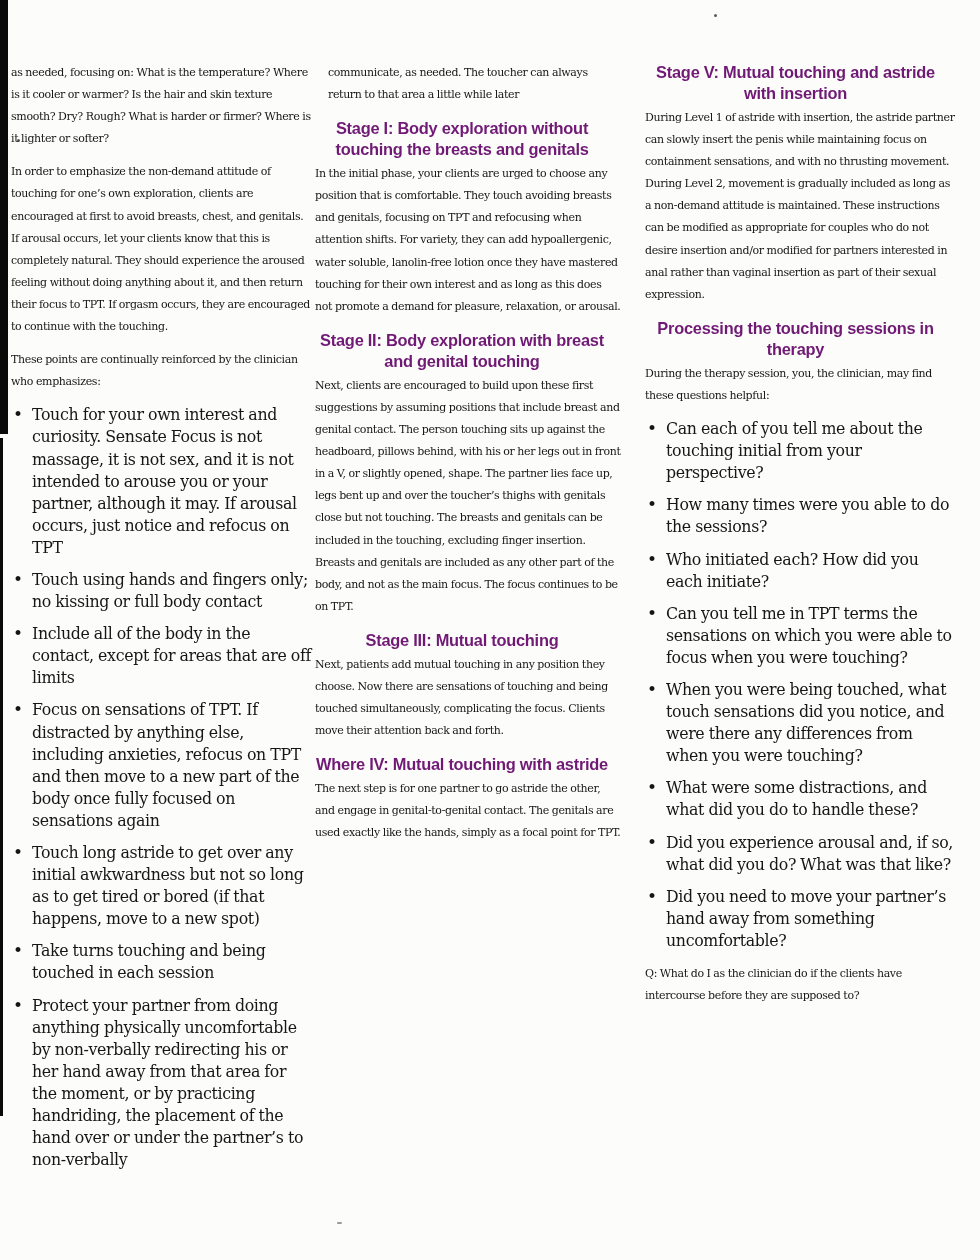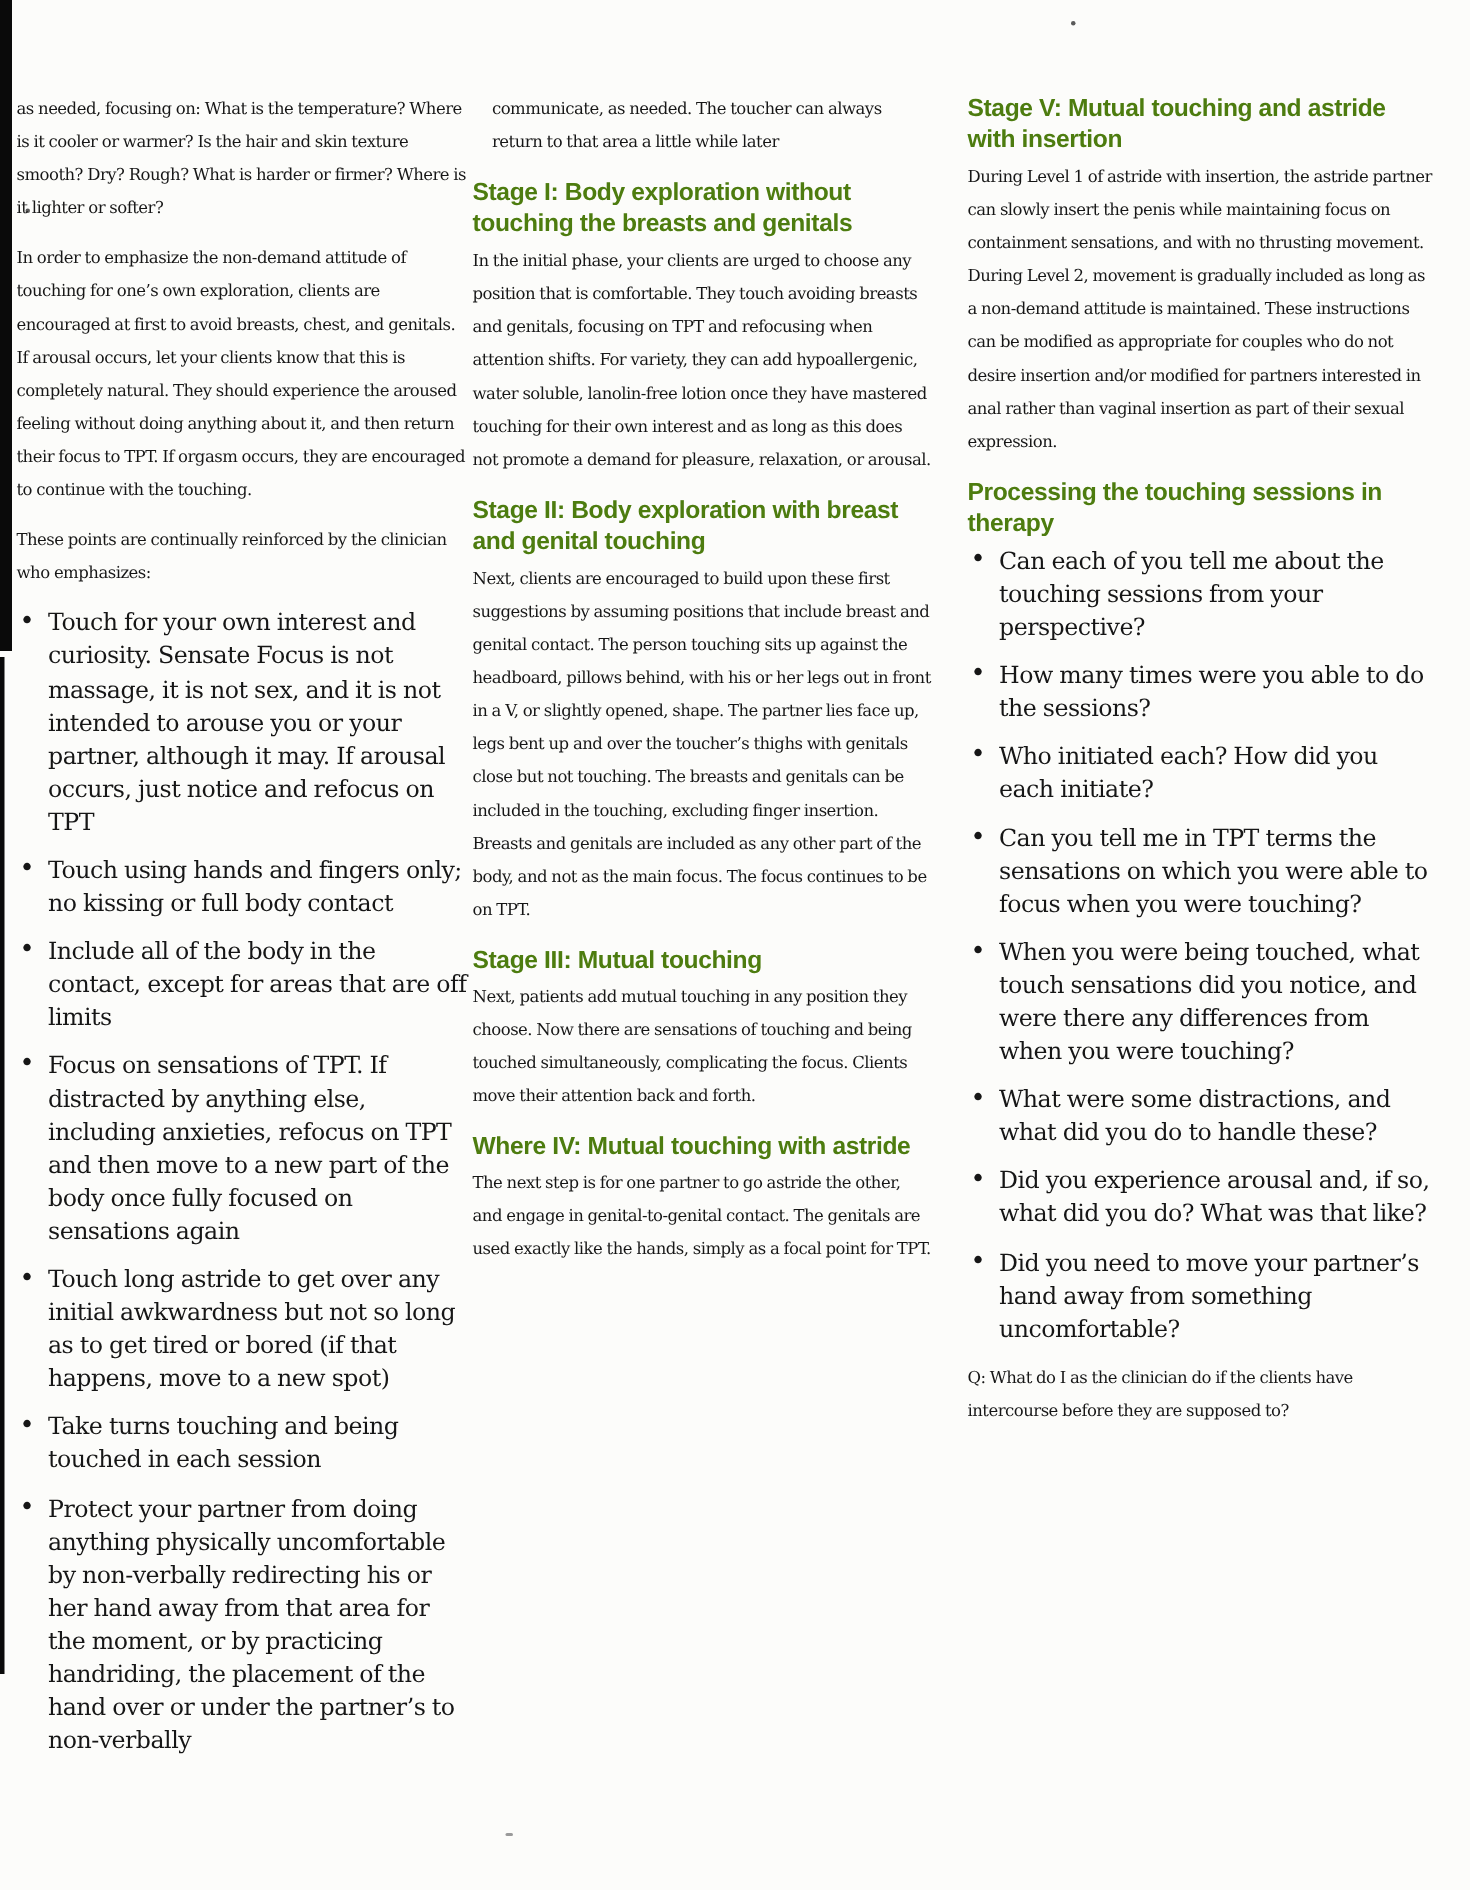--- a/index.html
+++ b/index.html
@@ -36,21 +36,22 @@
     word-spacing:-0.3px;
   }
   .para.cont{padding-left:13px;}
   .heading{
     margin:12px 12px 3px 0;
     font-family:"Liberation Sans", sans-serif;
     font-weight:700;
     font-size:16.4px;
     line-height:21px;
     letter-spacing:-0.25px;
-    color:#4d7c0f;
+    color:#701a75;
+    text-align:center;
   }
   .col > :first-child{margin-top:0;}
   ul.bullets{list-style:none;margin:0 0 11px 0;padding:0;}
   ul.bullets li{
     position:relative;
     padding-left:21px;
     margin:0 0 10px 0;
     font-size:15.8px;
     line-height:22.1px;
     letter-spacing:-0.35px;
@@ -95,22 +96,23 @@
       <p class="para">Next, clients are encouraged to build upon these first suggestions by assuming positions that include breast and genital contact. The person touching sits up against the headboard, pillows behind, with his or her legs out in front in a V, or slightly opened, shape. The partner lies face up, legs bent up and over the toucher’s thighs with genitals close but not touching. The breasts and genitals can be included in the touching, excluding finger insertion. Breasts and genitals are included as any other part of the body, and not as the main focus. The focus continues to be on TPT.</p>
       <h3 class="heading">Stage III: Mutual touching</h3>
       <p class="para">Next, patients add mutual touching in any position they choose. Now there are sensations of touching and being touched simultaneously, complicating the focus. Clients move their attention back and forth.</p>
       <h3 class="heading">Where IV: Mutual touching with astride</h3>
       <p class="para">The next step is for one partner to go astride the other, and engage in genital-to-genital contact. The genitals are used exactly like the hands, simply as a focal point for TPT.</p>
     </div>
   <div class="col c2">
       <h3 class="heading">Stage V: Mutual touching and astride with insertion</h3>
       <p class="para">During Level 1 of astride with insertion, the astride partner can slowly insert the penis while maintaining focus on containment sensations, and with no thrusting movement. During Level 2, movement is gradually included as long as a non-demand attitude is maintained. These instructions can be modified as appropriate for couples who do not desire insertion and/or modified for partners interested in anal rather than vaginal insertion as part of their sexual expression.</p>
       <h3 class="heading">Processing the touching sessions in therapy</h3>
+      <p class="para">During the therapy session, you, the clinician, may find these questions helpful:</p>
       <ul class="bullets">
-        <li>Can each of you tell me about the touching sessions from your perspective?</li>
+        <li>Can each of you tell me about the touching initial from your perspective?</li>
         <li>How many times were you able to do the sessions?</li>
         <li>Who initiated each? How did you each initiate?</li>
         <li>Can you tell me in TPT terms the sensations on which you were able to focus when you were touching?</li>
         <li>When you were being touched, what touch sensations did you notice, and were there any differences from when you were touching?</li>
         <li>What were some distractions, and what did you do to handle these?</li>
         <li>Did you experience arousal and, if so, what did you do? What was that like?</li>
         <li>Did you need to move your partner’s hand away from something uncomfortable?</li>
       </ul>
       <p class="para">Q: What do I as the clinician do if the clients have intercourse before they are supposed to?</p>
     </div>

